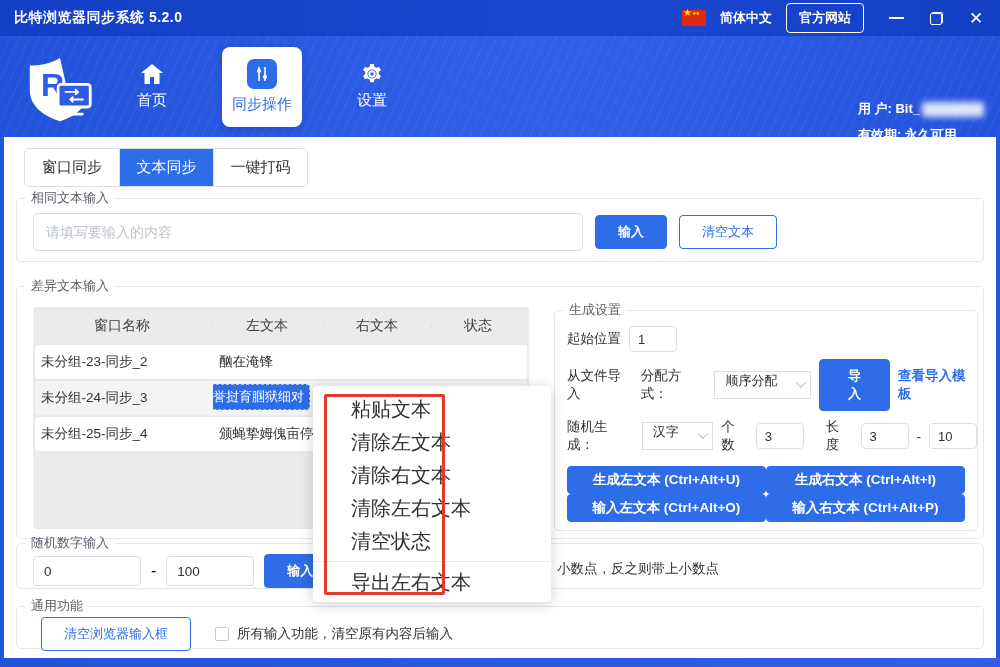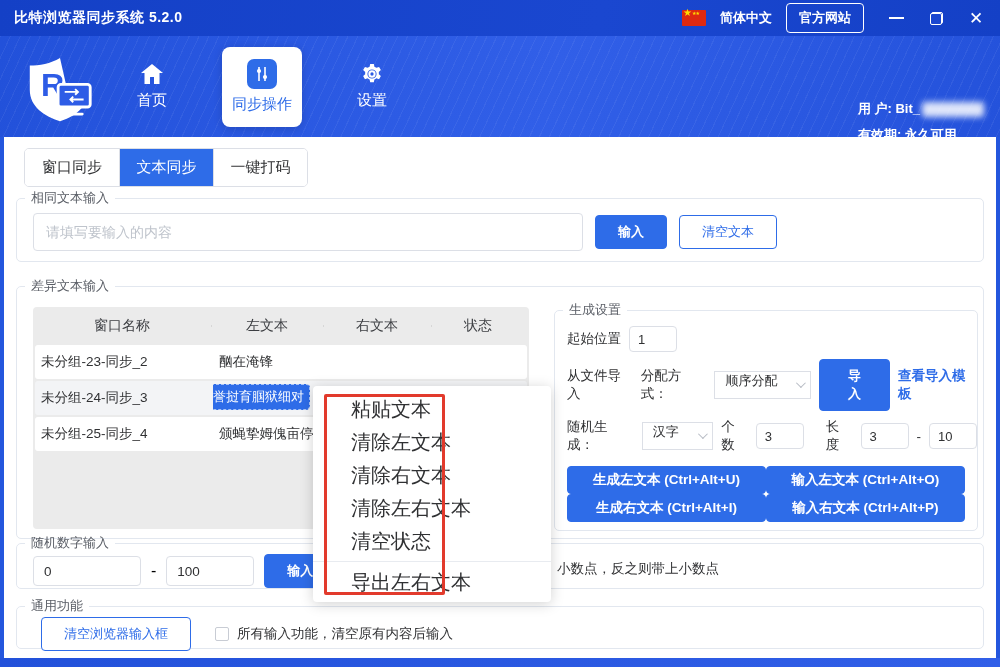--- a/index.html
+++ b/index.html
@@ -261,22 +261,22 @@
         </span>
         <span>个数</span>
         <input class="mini-input" value="3" style="">
         <span style="margin-left:14px">长度</span>
         <input class="mini-input" value="3" style="">
         <span>-</span>
         <input class="mini-input" value="10" style="">
       </div>
       <div class="gen-btns">
         <button class="btn btn-primary">生成左文本 (Ctrl+Alt+U)</button>
+        <button class="btn btn-primary">生成右文本 (Ctrl+Alt+I)</button>
         <button class="btn btn-primary">输入左文本 (Ctrl+Alt+O)</button>
-        <button class="btn btn-primary">生成右文本 (Ctrl+Alt+I)</button>
         <button class="btn btn-primary">输入右文本 (Ctrl+Alt+P)</button>
       </div>
     </fieldset>
   </fieldset>
 
   <fieldset class="fs-rand">
     <legend>随机数字输入</legend>
     <div class="fs-row">
       <input class="rand-input" value="0" style="">
       <span>-</span>

